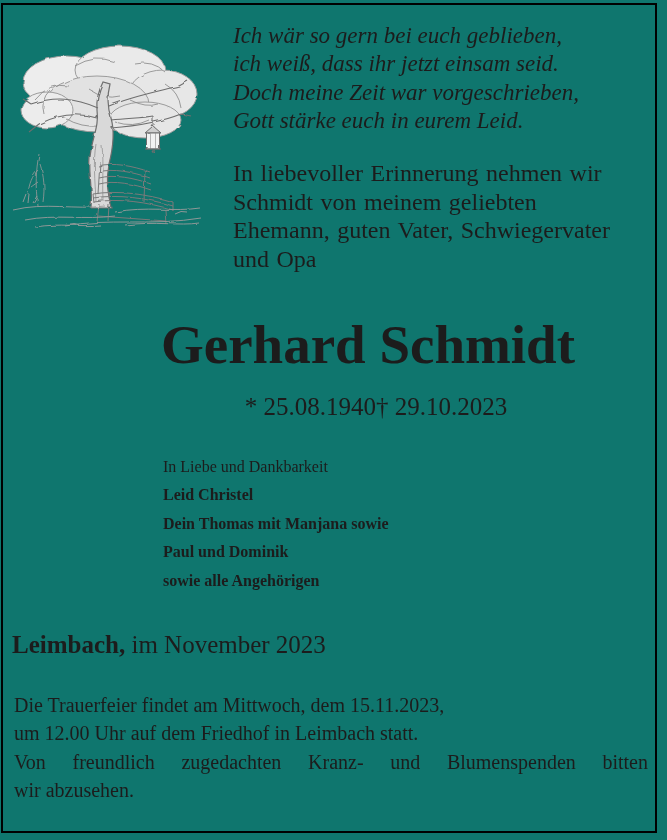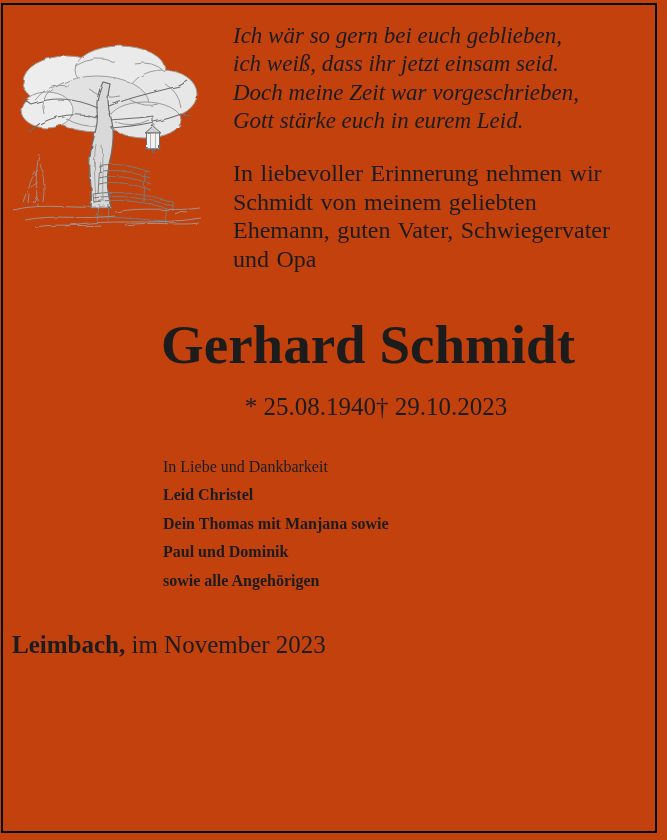--- a/index.html
+++ b/index.html
@@ -1,20 +1,20 @@
 <!DOCTYPE html>
 <html><head>
 <meta charset="utf-8">
 <style>
   html, body { margin: 0; padding: 0; background: #fff; }
   .page {
     position: relative;
     width: 667px;
     height: 840px;
-    background: #c2410c;
+    background: #0f766e;
     font-family: "Liberation Serif", "DejaVu Serif", serif;
     color: #1c1c1c;
     overflow: hidden;
   }
   .frame {
     position: absolute;
     left: 1px; top: 3px;
     width: 656px; height: 830px;
     border: 2px solid #000;
     box-sizing: border-box;
@@ -219,13 +219,19 @@
     <div class="bold">Leid Christel</div>
     <div class="bold">Dein Thomas mit Manjana sowie</div>
     <div class="bold">Paul und Dominik</div>
     <div class="bold">sowie alle Angehörigen</div>
   </div>
 
   <div class="place-date">
     <span class="place">Leimbach,</span><span> im November 2023</span>
   </div>
 
+  <div class="funeral">
+    <div class="line">Die Trauerfeier findet am Mittwoch, dem 15.11.2023,</div>
+    <div class="line">um 12.00 Uhr auf dem Friedhof in Leimbach statt.</div>
+    <div class="line stretch">Von freundlich zugedachten Kranz- und Blumenspenden bitten</div>
+    <div class="line">wir abzusehen.</div>
+  </div>
 </div>
 
 </body></html>

